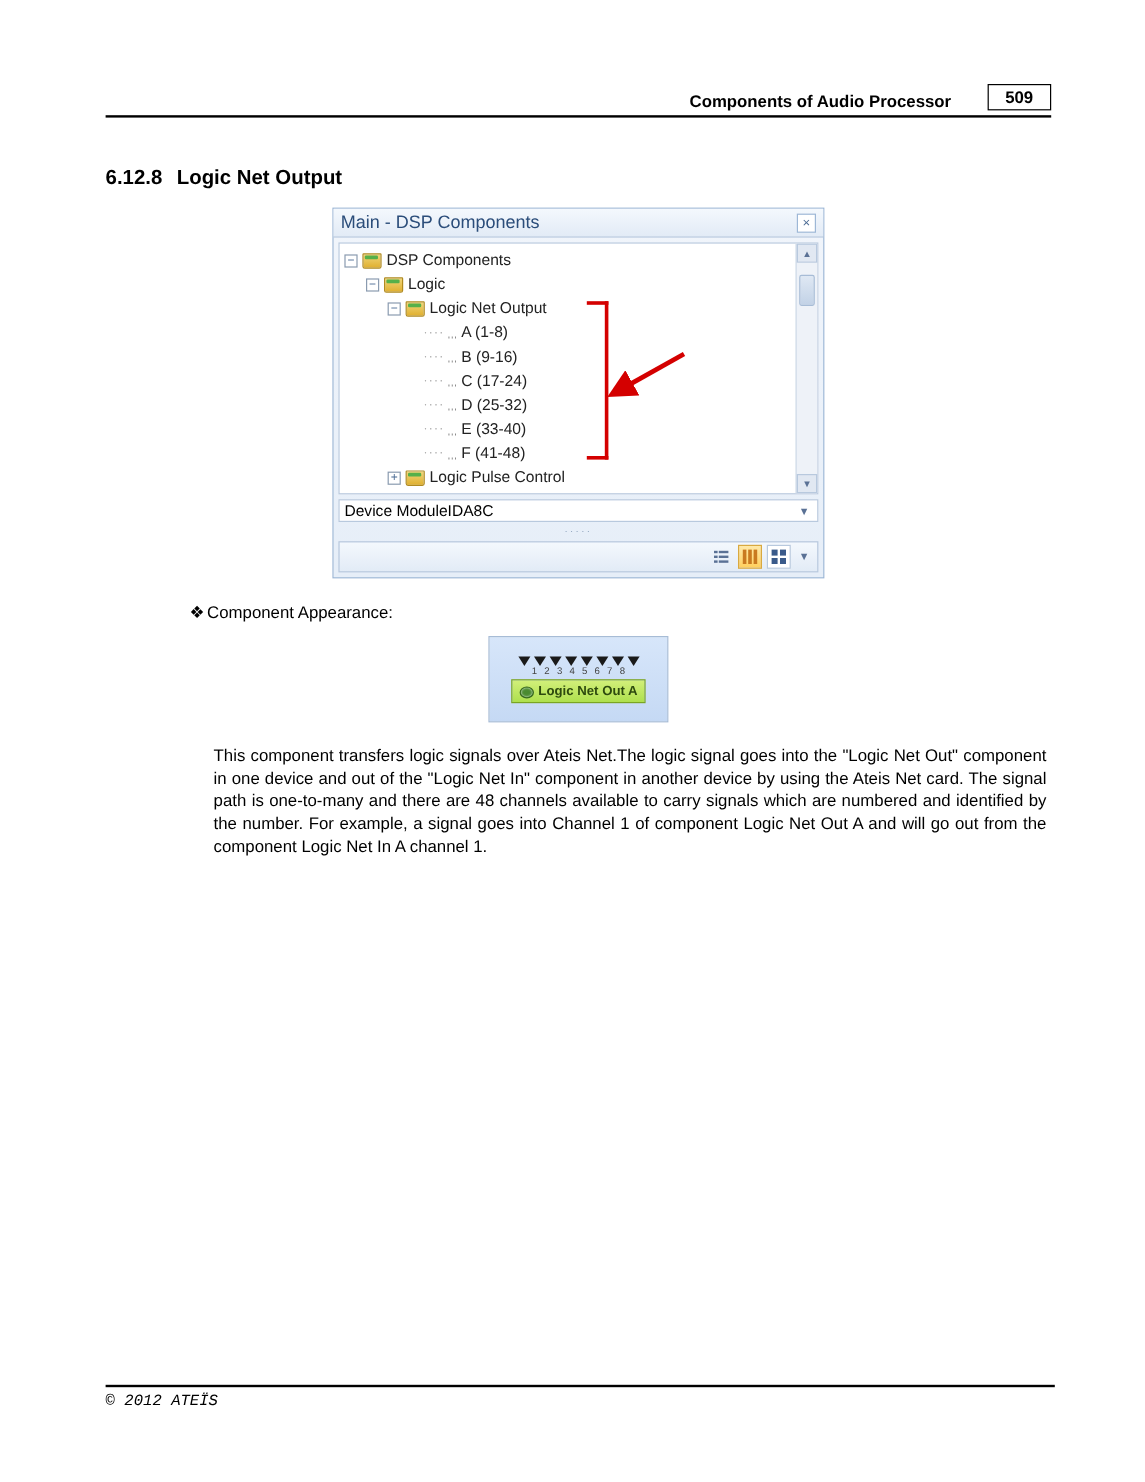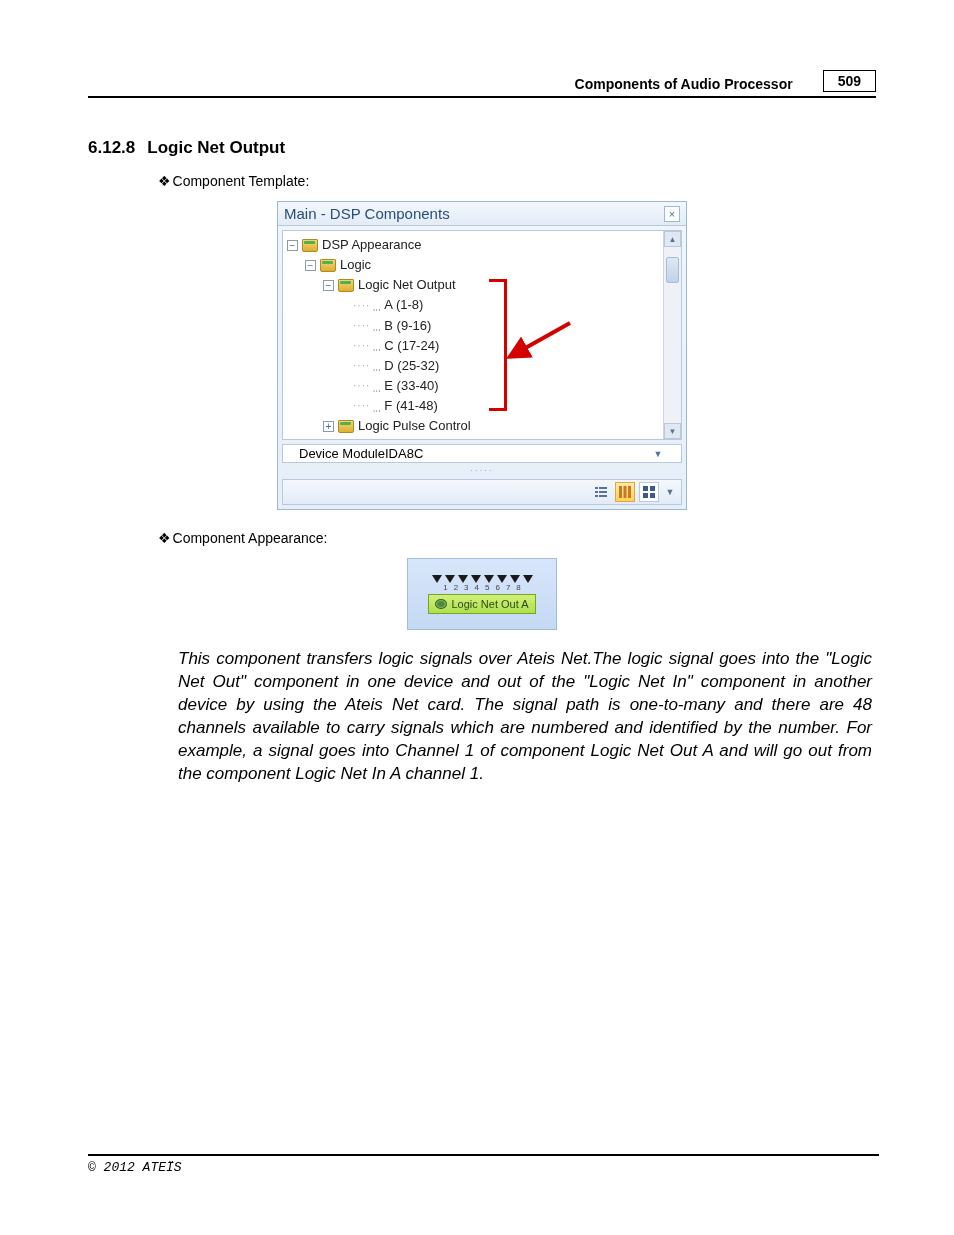--- a/index.html
+++ b/index.html
@@ -156,21 +156,21 @@
     left: 232px; top: 90px;
     width: 60px; height: 40px;
   }
   .red-arrow svg { width:100%; height:100%; overflow:visible;}
   
   .device-row {
     display:flex; align-items:center;
     background:#fff;
     border:1px solid #b8c9de;
     margin: 0 4px 4px 4px;
-    padding: 1px 16px;
+    padding: 1px 4px;
     font-size: 13px;
   }
   .device-label { }
   .device-value { margin-left: 0px; }
   .device-dd {
     margin-left: auto;
     width: 14px; height: 14px;
     display:flex;align-items:center;justify-content:center;
     font-size:9px;color:#5a7195;
   }
@@ -202,36 +202,35 @@
     border:1px solid #a7bcd6;
     display:flex;flex-direction:column;align-items:center;justify-content:center;
   }
   .pin-row { display:flex; gap:3px; margin-bottom:2px;}
   .pin { width:0;height:0;border-left:5px solid transparent;border-right:5px solid transparent;border-top:8px solid #1a1a1a;}
   .pin-nums { font-size:8px; color:#444; display:flex; gap:6px; margin-top:-2px; margin-bottom:2px;}
   .out-badge {
     background: linear-gradient(#d2ef7a,#aee04e);
     border:1px solid #7aa522;
     padding:3px 6px;
-    font-size:11px; font-weight:normal; color:#2d4a0e;
-    display:flex;align-items:center;gap:4px;
+    font-size:11px; font-weight:bold; color:#2d4a0e;
+    display:flex;align-items:flex-end;gap:4px;
   }
   .out-oval {
     width:12px;height:10px;border:1px solid #3a6a20;
     border-radius:50%; background:#4a8a30;
     box-shadow:inset 0 0 2px #fff;
   }
   
   .desc {
     margin-left: 90px;
     margin-right: 4px;
-    font-size: 17px;
+    font-size: 14px;
     text-align: justify;
     line-height: 1.35;
-    font-style: italic;
   }
   
   .footer {
     position:absolute;
     left:88px; right:75px; bottom:60px;font-family:Liberation Mono, monospace;
   }
   .hr-bot { border-top:2px solid #000; margin-bottom:4px;}
   .copyright { font-style:italic; font-size:13px;}
 </style>
 </head>
@@ -242,36 +241,33 @@
   <div class="header-row">
     <div class="header-title">Components of Audio Processor</div>
     <div class="page-num-box">509</div>
   </div>
   <div class="hr-top"></div>
 
   <div class="section-heading">
     <span class="section-num">6.12.8</span><span>Logic Net Output</span>
   </div>
 
-  <div class="bullet-line">
-    <span class="bullet-sym">❖</span><span>Component Template:</span>
-  </div>
 
   <div class="panel-wrap">
     <div class="panel-title">
       <span class="panel-title-text">Main - DSP Components</span>
       <span class="panel-close">×</span>
     </div>
 
     <div class="tree-area">
       <div class="tree-content">
         <div class="tree-row tree-indent-1">
           <span class="box-minus">−</span>
           <span class="folder-ico"></span>
-          <span>DSP Appearance</span>
+          <span>DSP Components</span>
         </div>
         <div class="tree-row tree-indent-2">
           <span class="box-minus">−</span>
           <span class="folder-ico"></span>
           <span>Logic</span>
         </div>
         <div class="tree-row tree-indent-3">
           <span class="box-minus">−</span>
           <span class="folder-ico"></span>
           <span>Logic Net Output</span>

